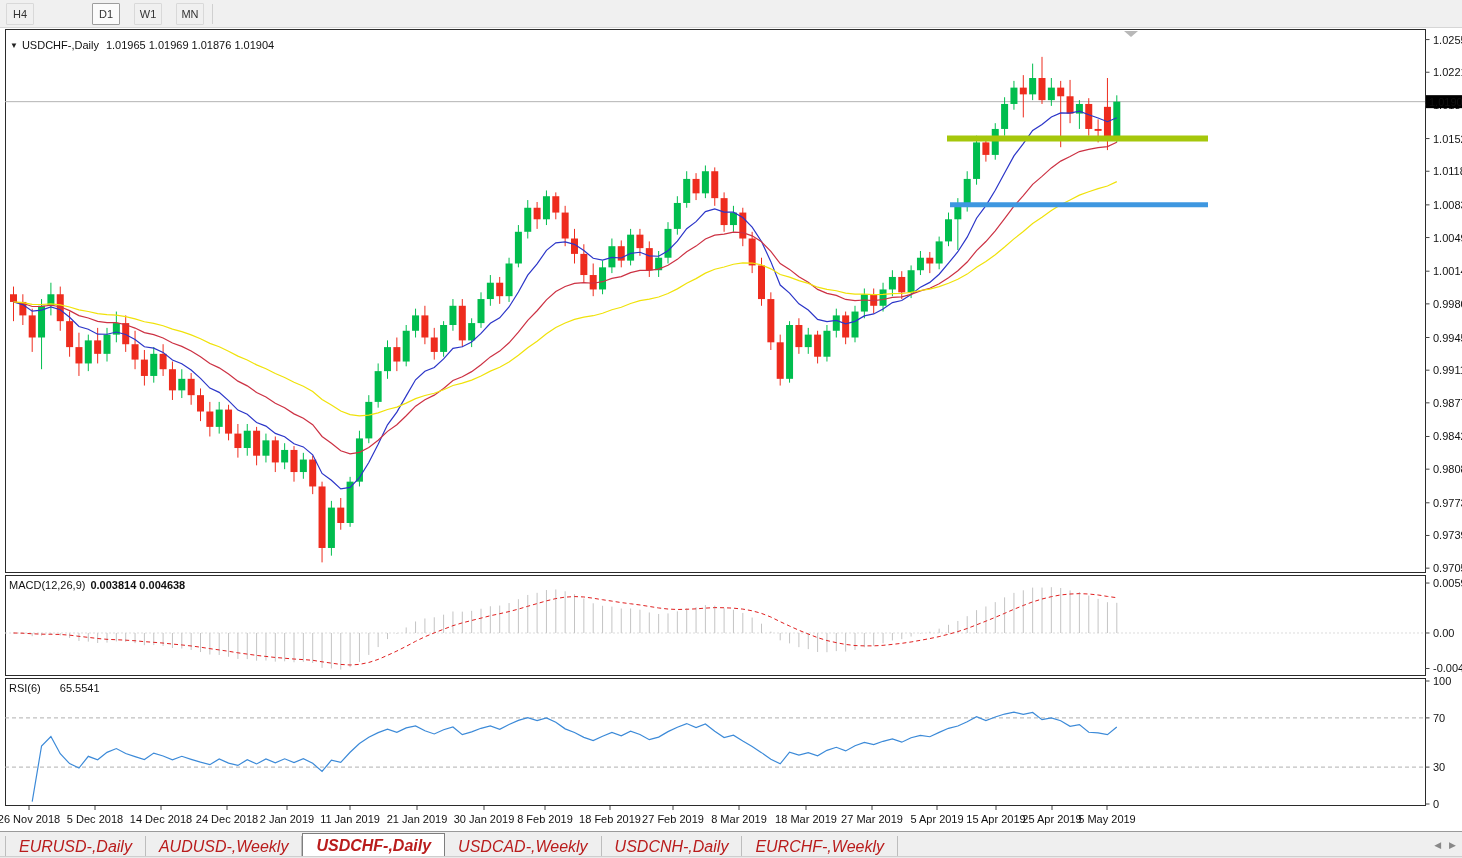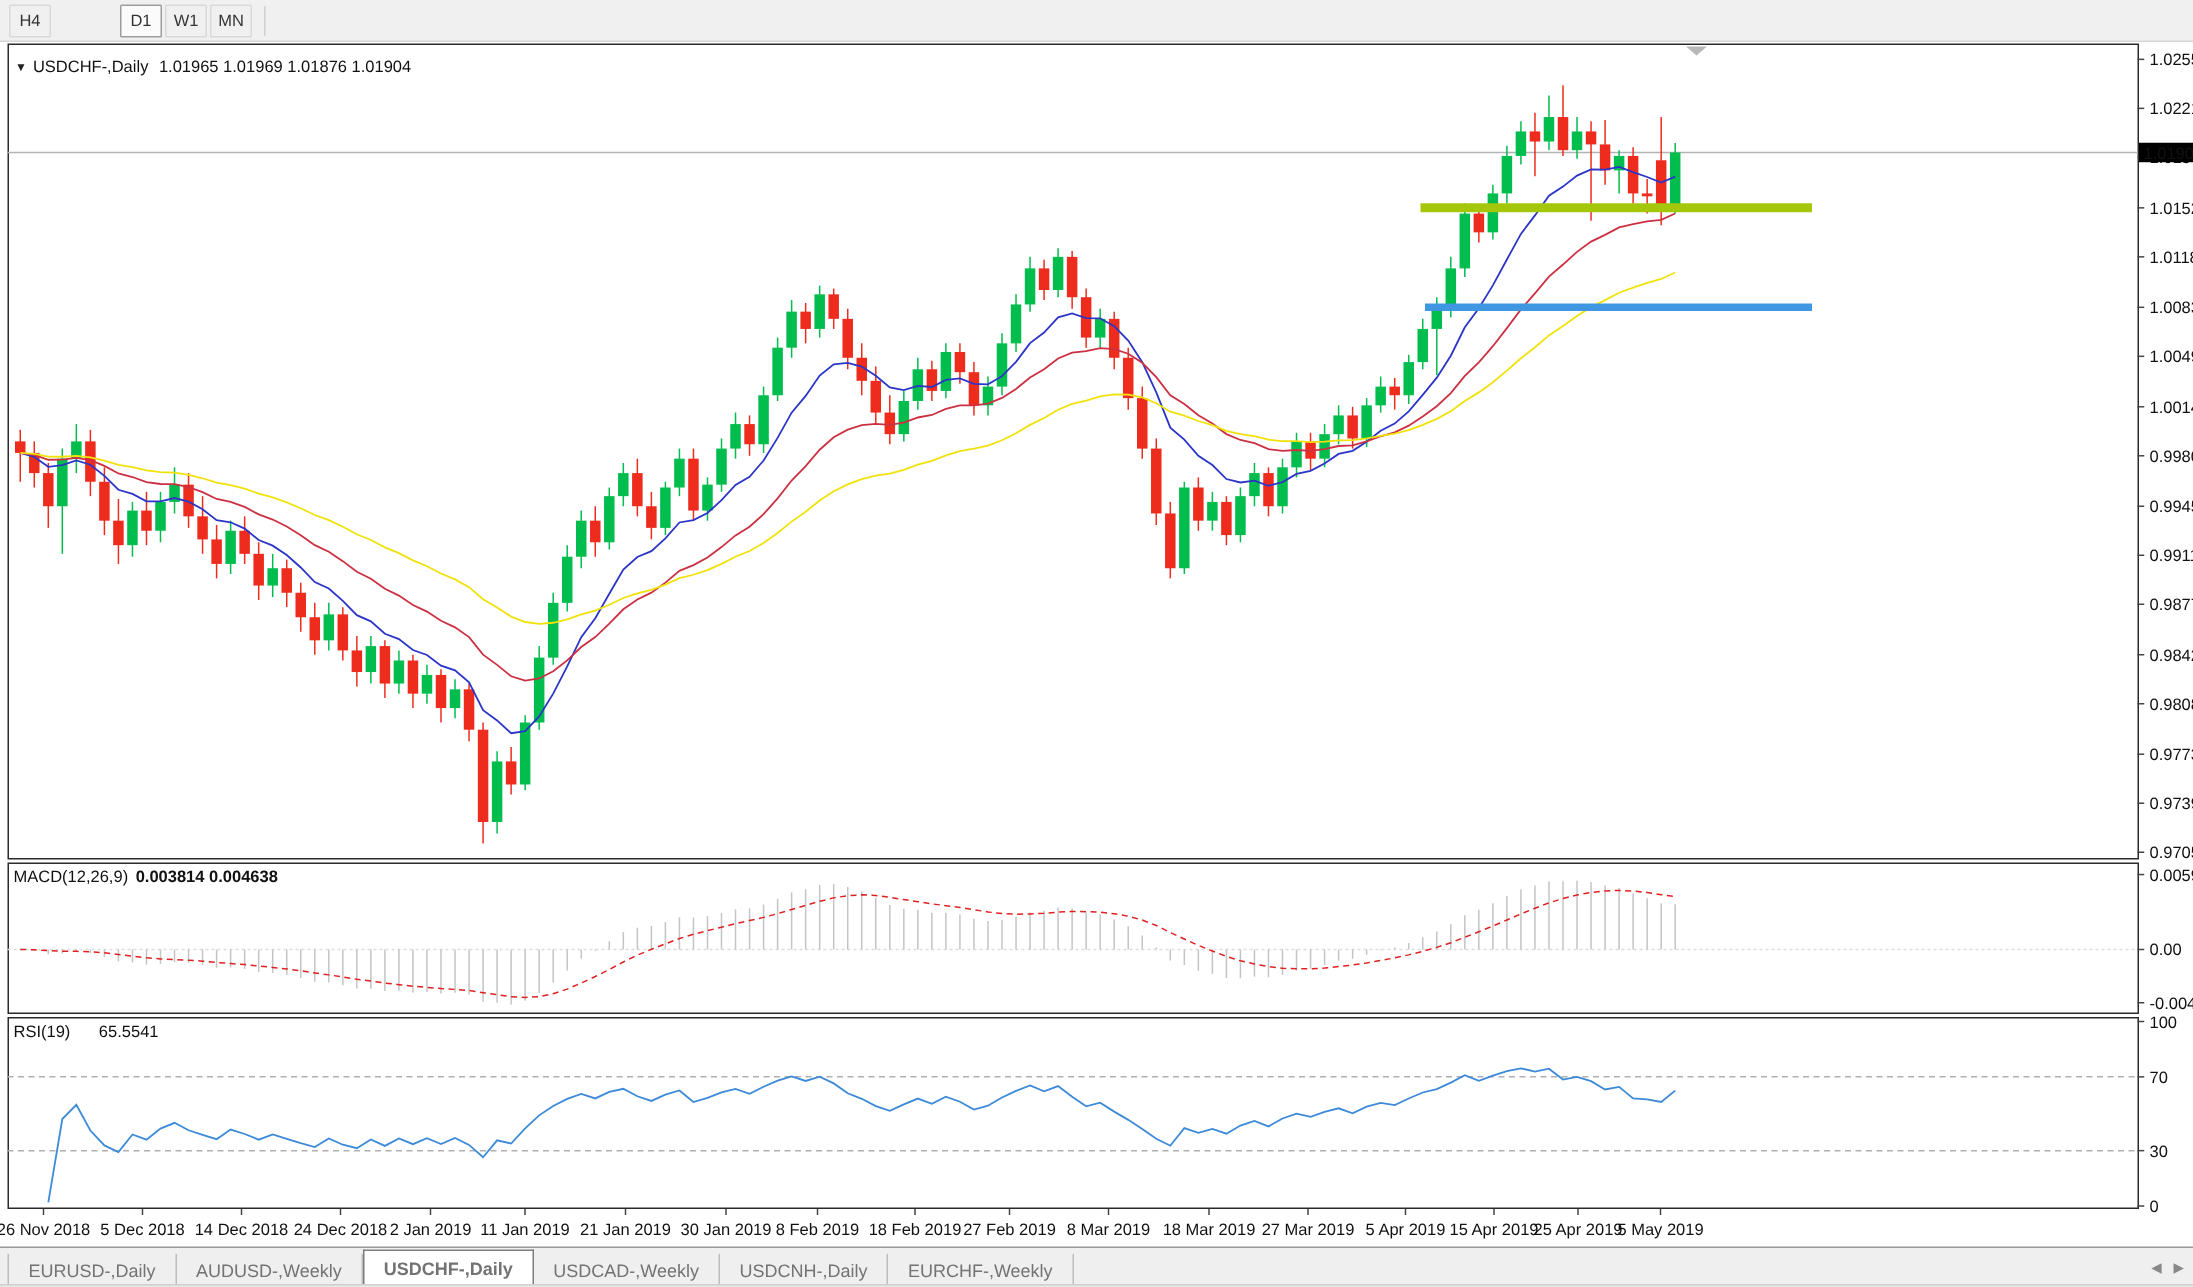--- a/index.html
+++ b/index.html
@@ -15,36 +15,36 @@
   
   svg#chart{position:absolute;left:0;top:0;z-index:1;}
   svg text{font-family:"Liberation Sans",sans-serif;font-size:11px;fill:#111;}
   
   .panel-label{position:absolute;z-index:2;font-size:11px;color:#111;white-space:nowrap;}
   .panel-label .tri{font-size:8px;color:#222;margin-right:4px;vertical-align:1px;}
   .panel-label .vals{margin-left:7px;}
   
   .tabbar{position:absolute;left:0;top:831px;width:1462px;height:27px;background:#efefef;
           border-top:1px solid #9a9a9a;display:flex;align-items:flex-end;z-index:3;box-sizing:border-box;}
-  .tab{height:21px;display:flex;align-items:center;padding:0 13px;font-size:12px;color:#737373;
-       border-right:1px solid #bdbdbd;margin-bottom:1px;cursor:default;white-space:nowrap;}
+  .tab{height:21px;display:flex;align-items:center;padding:0 13px;font-size:16px;color:#b91c1c;
+       border-right:1px solid #bdbdbd;margin-bottom:1px;cursor:default;white-space:nowrap;font-style:italic;}
   .tab:first-child{border-left:1px solid #bdbdbd;margin-left:5px;}
   .tab.active{background:#ffffff;border:1px solid #7e7e7e;border-bottom:1px solid #ffffff;
               font-weight:bold;height:23px;margin-bottom:0;z-index:4;}
   .tab-scroll{position:absolute;right:6px;top:8px;display:flex;gap:8px;z-index:4;}
   .tab-scroll span{font-size:9px;color:#888;}
   .bottom-strip{position:absolute;left:0;top:856px;width:1462px;height:2px;background:#e9e9e9;border-top:1px solid #cfcfcf;z-index:3;}
 </style>
 </head>
 <body>
 
 <div class="window">
 
   <div class="toolbar">
-    <div id="tf-buttons" style="display:flex;">
+    <div id="tf-buttons" style="display:flex;gap:12px;">
         <div class="tf-btn">H4</div>
         <div class="tf-btn active">D1</div>
         <div class="tf-btn">W1</div>
         <div class="tf-btn">MN</div>
       </div>
     <div class="toolbar-sep"></div>
   </div>
 
   <svg id="chart" width="1462" height="858">
       <rect x="5.5" y="29.5" width="1420" height="543" fill="#fff" stroke="#2b2b2b"></rect>
@@ -521,21 +521,21 @@
 
   <div class="panel-label" style="left:10px;top:39px;">
     <span class="tri">▼</span><span>USDCHF-,Daily</span><span class="vals">1.01965 1.01969 1.01876 1.01904</span>
   </div>
 
   <div class="panel-label" style="left:9px;top:579px;">
     <span>MACD(12,26,9)</span><span class="vals" style="margin-left:5px;font-weight:bold;">0.003814 0.004638</span>
   </div>
 
   <div class="panel-label" style="left:9px;top:682px;">
-    <span>RSI(19)</span><span class="vals" style="margin-left:5px;padding-left:14px;">65.5541</span>
+    <span>RSI(6)</span><span class="vals" style="margin-left:5px;padding-left:14px;">65.5541</span>
   </div>
 
   <div class="tabbar">
     <div id="tabs" style="display:flex;align-items:flex-end;height:100%;">
         <div class="tab">EURUSD-,Daily</div>
         <div class="tab">AUDUSD-,Weekly</div>
         <div class="tab active">USDCHF-,Daily</div>
         <div class="tab">USDCAD-,Weekly</div>
         <div class="tab">USDCNH-,Daily</div>
         <div class="tab">EURCHF-,Weekly</div>

